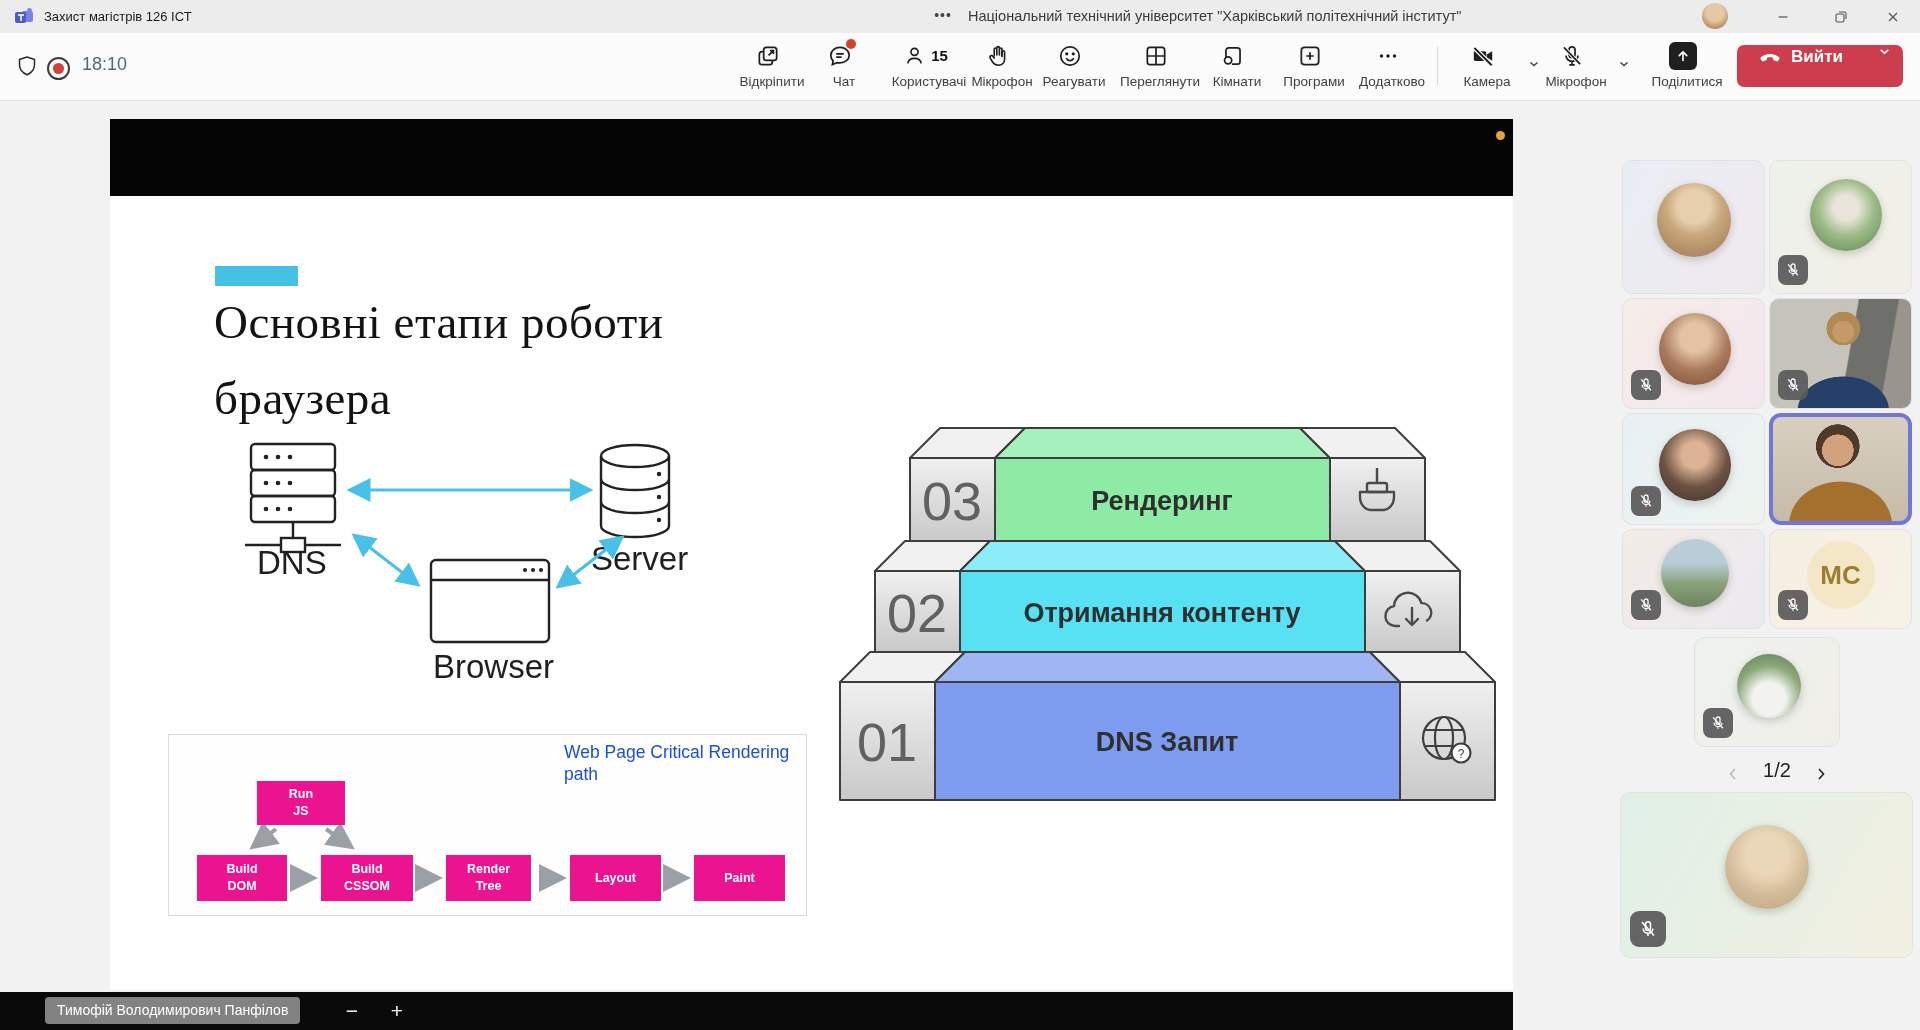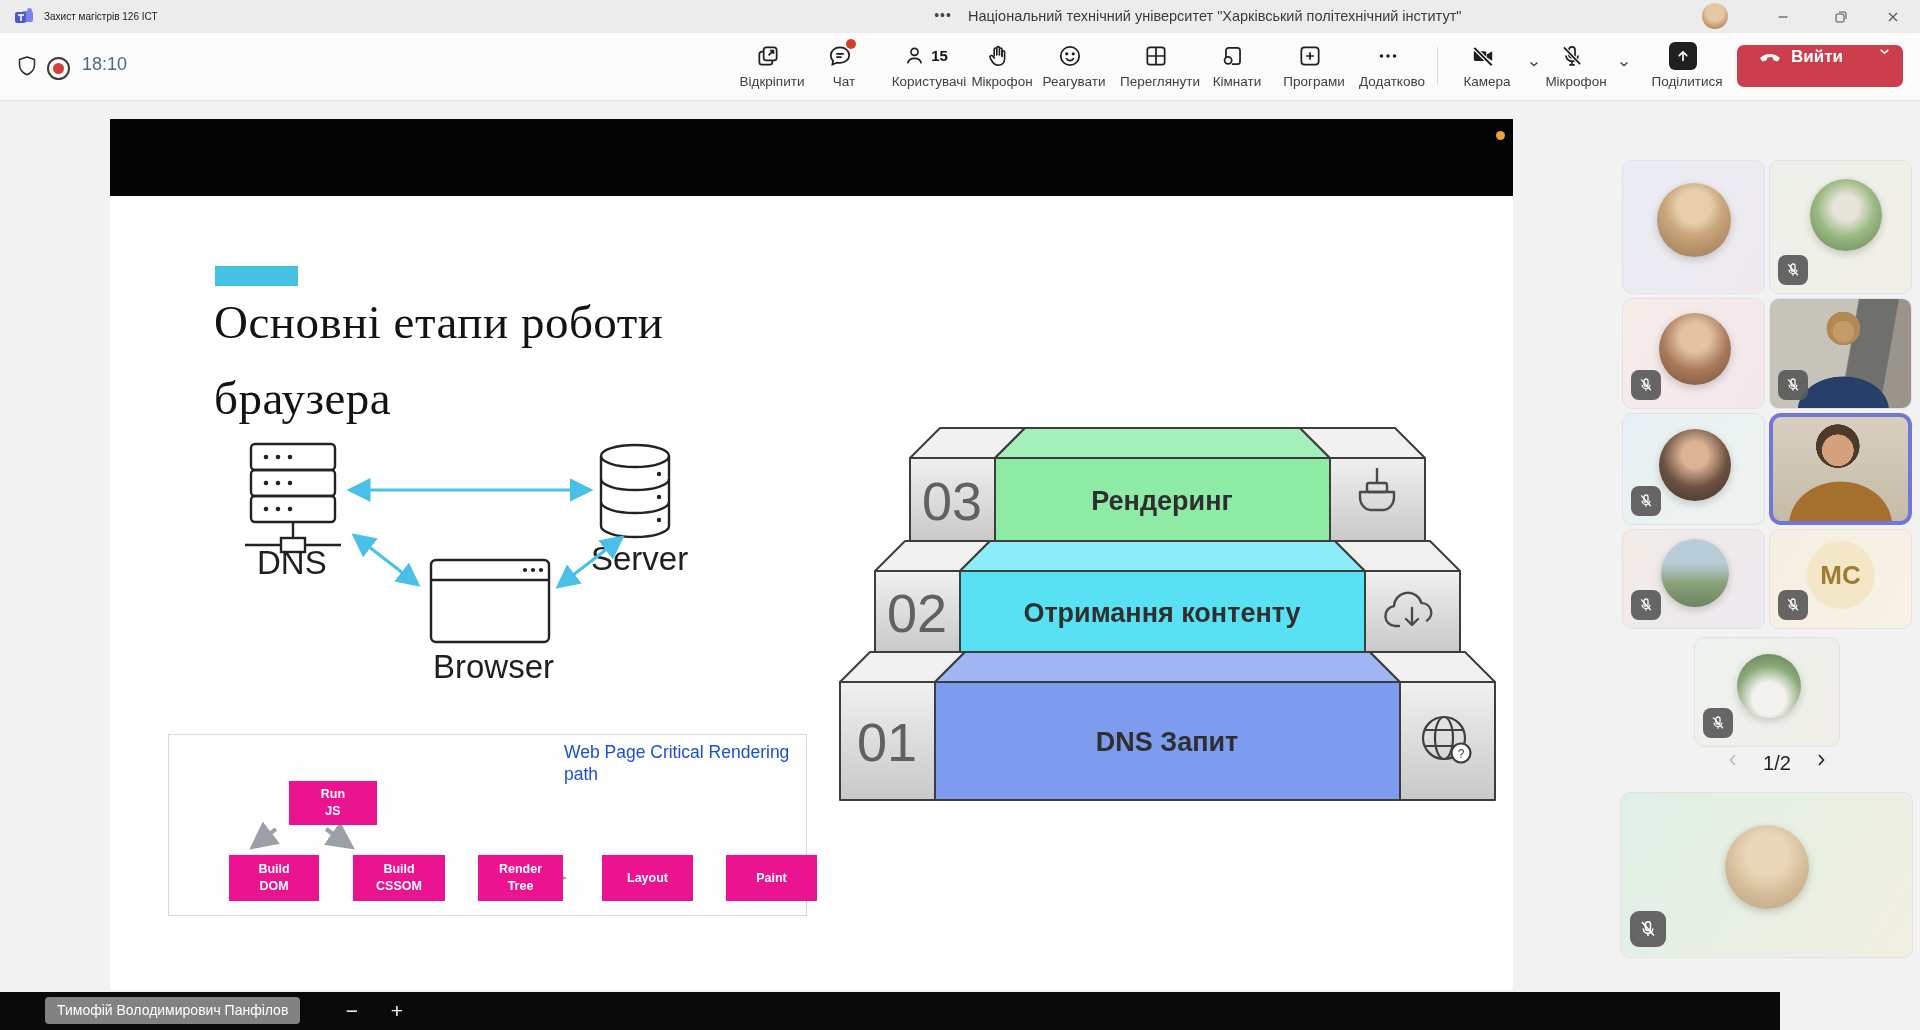--- a/index.html
+++ b/index.html
@@ -2,21 +2,21 @@
 <html><head>
 <meta charset="utf-8">
 <style>
   html,body{margin:0;padding:0;background:#d0d0d0;}
   .app{position:relative;width:1920px;height:1030px;background:#f2f2f2;overflow:hidden;
        font-family:"Liberation Sans","DejaVu Sans",sans-serif;-webkit-font-smoothing:antialiased;}
   .abs{position:absolute;}
 
   
   .titlebar{position:absolute;left:0;top:0;width:1920px;height:33px;background:#ececec;border-bottom:1px solid #dcdcdc;}
-  .tb-title{position:absolute;left:44px;top:0;height:33px;line-height:33px;font-size:10px;color:#1b1b1b;}
+  .tb-title{position:absolute;left:44px;top:0;height:33px;line-height:33px;font-size:13px;color:#1b1b1b;}
   .tb-org{position:absolute;left:968px;top:0;height:33px;line-height:33px;font-size:14.5px;color:#3a3a3a;white-space:nowrap;}
   .tb-dots{position:absolute;left:925px;top:0;width:36px;height:33px;line-height:30px;text-align:center;font-size:14px;color:#444;letter-spacing:1px;cursor:pointer;}
   .winbtn{position:absolute;top:0;height:33px;width:50px;display:flex;align-items:center;justify-content:center;cursor:pointer;}
 
   
   .toolbar{position:absolute;left:0;top:33px;width:1920px;height:67px;background:#fbfbfb;border-bottom:1px solid #e3e3e3;}
   .tbtn{position:absolute;top:9px;display:flex;flex-direction:column;align-items:center;gap:5px;cursor:pointer;}
   .ticon{height:27px;display:flex;align-items:center;justify-content:center;gap:4px;position:relative;}
   .tlabel{font-size:13.5px;color:#3f3f3f;white-space:nowrap;padding-left:8px;}
   .tsep{position:absolute;left:1437px;top:14px;width:1px;height:38px;background:#d6d6d6;}
@@ -32,41 +32,41 @@
   .leave-div{width:1px;background:rgba(0,0,0,.25);margin:6px 0;}
   .leave-chev{width:38px;display:flex;align-items:center;justify-content:center;}
 
   
   .stage-topbar{position:absolute;left:110px;top:119px;width:1403px;height:77px;background:#050505;}
   .slide{position:absolute;left:110px;top:196px;width:1403px;height:794px;background:#ffffff;}
   .accent{position:absolute;left:105px;top:70px;width:83px;height:20px;background:#45c2e3;}
   .slide-title{position:absolute;left:104px;top:88px;font-family:"Liberation Serif","DejaVu Serif",serif;font-size:47px;line-height:76px;color:#131313;letter-spacing:.5px;}
   .crp{position:absolute;left:58px;top:538px;width:637px;height:180px;border:1px solid #d9d9d9;background:#fefefe;}
   .crp-title{position:absolute;right:0;top:7px;width:242px;font-size:17.5px;line-height:1.25;color:#1d4ed8;}
-  .crp-node{position:absolute;background:#ec1390;color:#fff;font-weight:bold;font-size:12.5px;line-height:1.35;display:flex;flex-direction:column;align-items:center;justify-content:center;text-align:center;margin-left:32px;}
+  .crp-node{position:absolute;background:#ec1390;color:#fff;font-weight:bold;font-size:12.5px;line-height:1.35;display:flex;flex-direction:column;align-items:center;justify-content:center;text-align:center;}
   .stairs text{font-family:"Liberation Sans","DejaVu Sans",sans-serif;}
 
   
-  .bottombar{position:absolute;left:0;top:992px;width:1780px;height:38px;background:#0a0a0a;}
+  .bottombar{position:absolute;left:0;top:992px;width:1513px;height:38px;background:#0a0a0a;}
   .name-pill{position:absolute;left:45px;top:5px;height:27px;line-height:27px;background:#828282;border-radius:4px;padding:0 12px;font-size:14px;color:#fff;white-space:nowrap;}
   .zbtn{position:absolute;top:0;width:32px;height:38px;color:#f2f2f2;display:flex;align-items:center;justify-content:center;font-size:21px;cursor:pointer;}
   .toast{position:absolute;left:612px;top:993px;width:430px;height:34px;background:#28292c;border-radius:5px;display:flex;align-items:center;padding:0 12px;gap:10px;box-sizing:border-box;}
   .pause i{display:inline-block;width:3px;height:13px;background:#e8eaed;border-radius:1px;margin-right:3px;}
   .toast-msg{font-size:13px;color:#e8eaed;white-space:nowrap;}
   .stop-btn{background:#5c5f63;border-radius:16px;padding:5px 14px;font-size:13px;color:#e8eaed;white-space:nowrap;cursor:pointer;}
   .hide-link{font-size:13px;color:#dbe3ec;text-decoration:underline;font-weight:bold;cursor:pointer;}
 
   
   .tile{position:absolute;border-radius:10px;border:1px solid #e2e2e2;box-sizing:border-box;overflow:hidden;cursor:pointer;}
   .tile-active{border:4px solid #7276d8;border-radius:12px;}
   .avatar{position:absolute;border-radius:50%;box-shadow:0 3px 8px rgba(0,0,0,.18);}
   .mbadge{position:absolute;left:8px;bottom:8px;width:30px;height:30px;background:rgba(90,90,90,.93);border-radius:8px;display:flex;align-items:center;justify-content:center;}
   .mbadge-lg{width:36px;height:36px;border-radius:9px;left:9px;bottom:10px;}
   .initials{position:absolute;left:50%;top:50%;transform:translate(-50%,-56%);width:74px;height:74px;border-radius:50%;background:#f3e7c8;display:flex;align-items:center;justify-content:center;font-size:26px;font-weight:600;color:#9c7d33;}
-  .pager{position:absolute;left:1712px;top:752px;width:130px;height:30px;display:flex;align-items:flex-start;justify-content:center;gap:22px;}
+  .pager{position:absolute;left:1712px;top:752px;width:130px;height:30px;display:flex;align-items:flex-end;justify-content:center;gap:22px;}
   .pager-num{font-size:20px;color:#1f1f1f;}
   .pchev{display:flex;align-items:center;justify-content:center;cursor:pointer;}
 </style>
 </head>
 <body>
 
 <div class="app">
 
   <div class="titlebar">
     <svg class="abs" style="left:14px;top:7px" width="20" height="20" viewBox="0 0 20 20">

